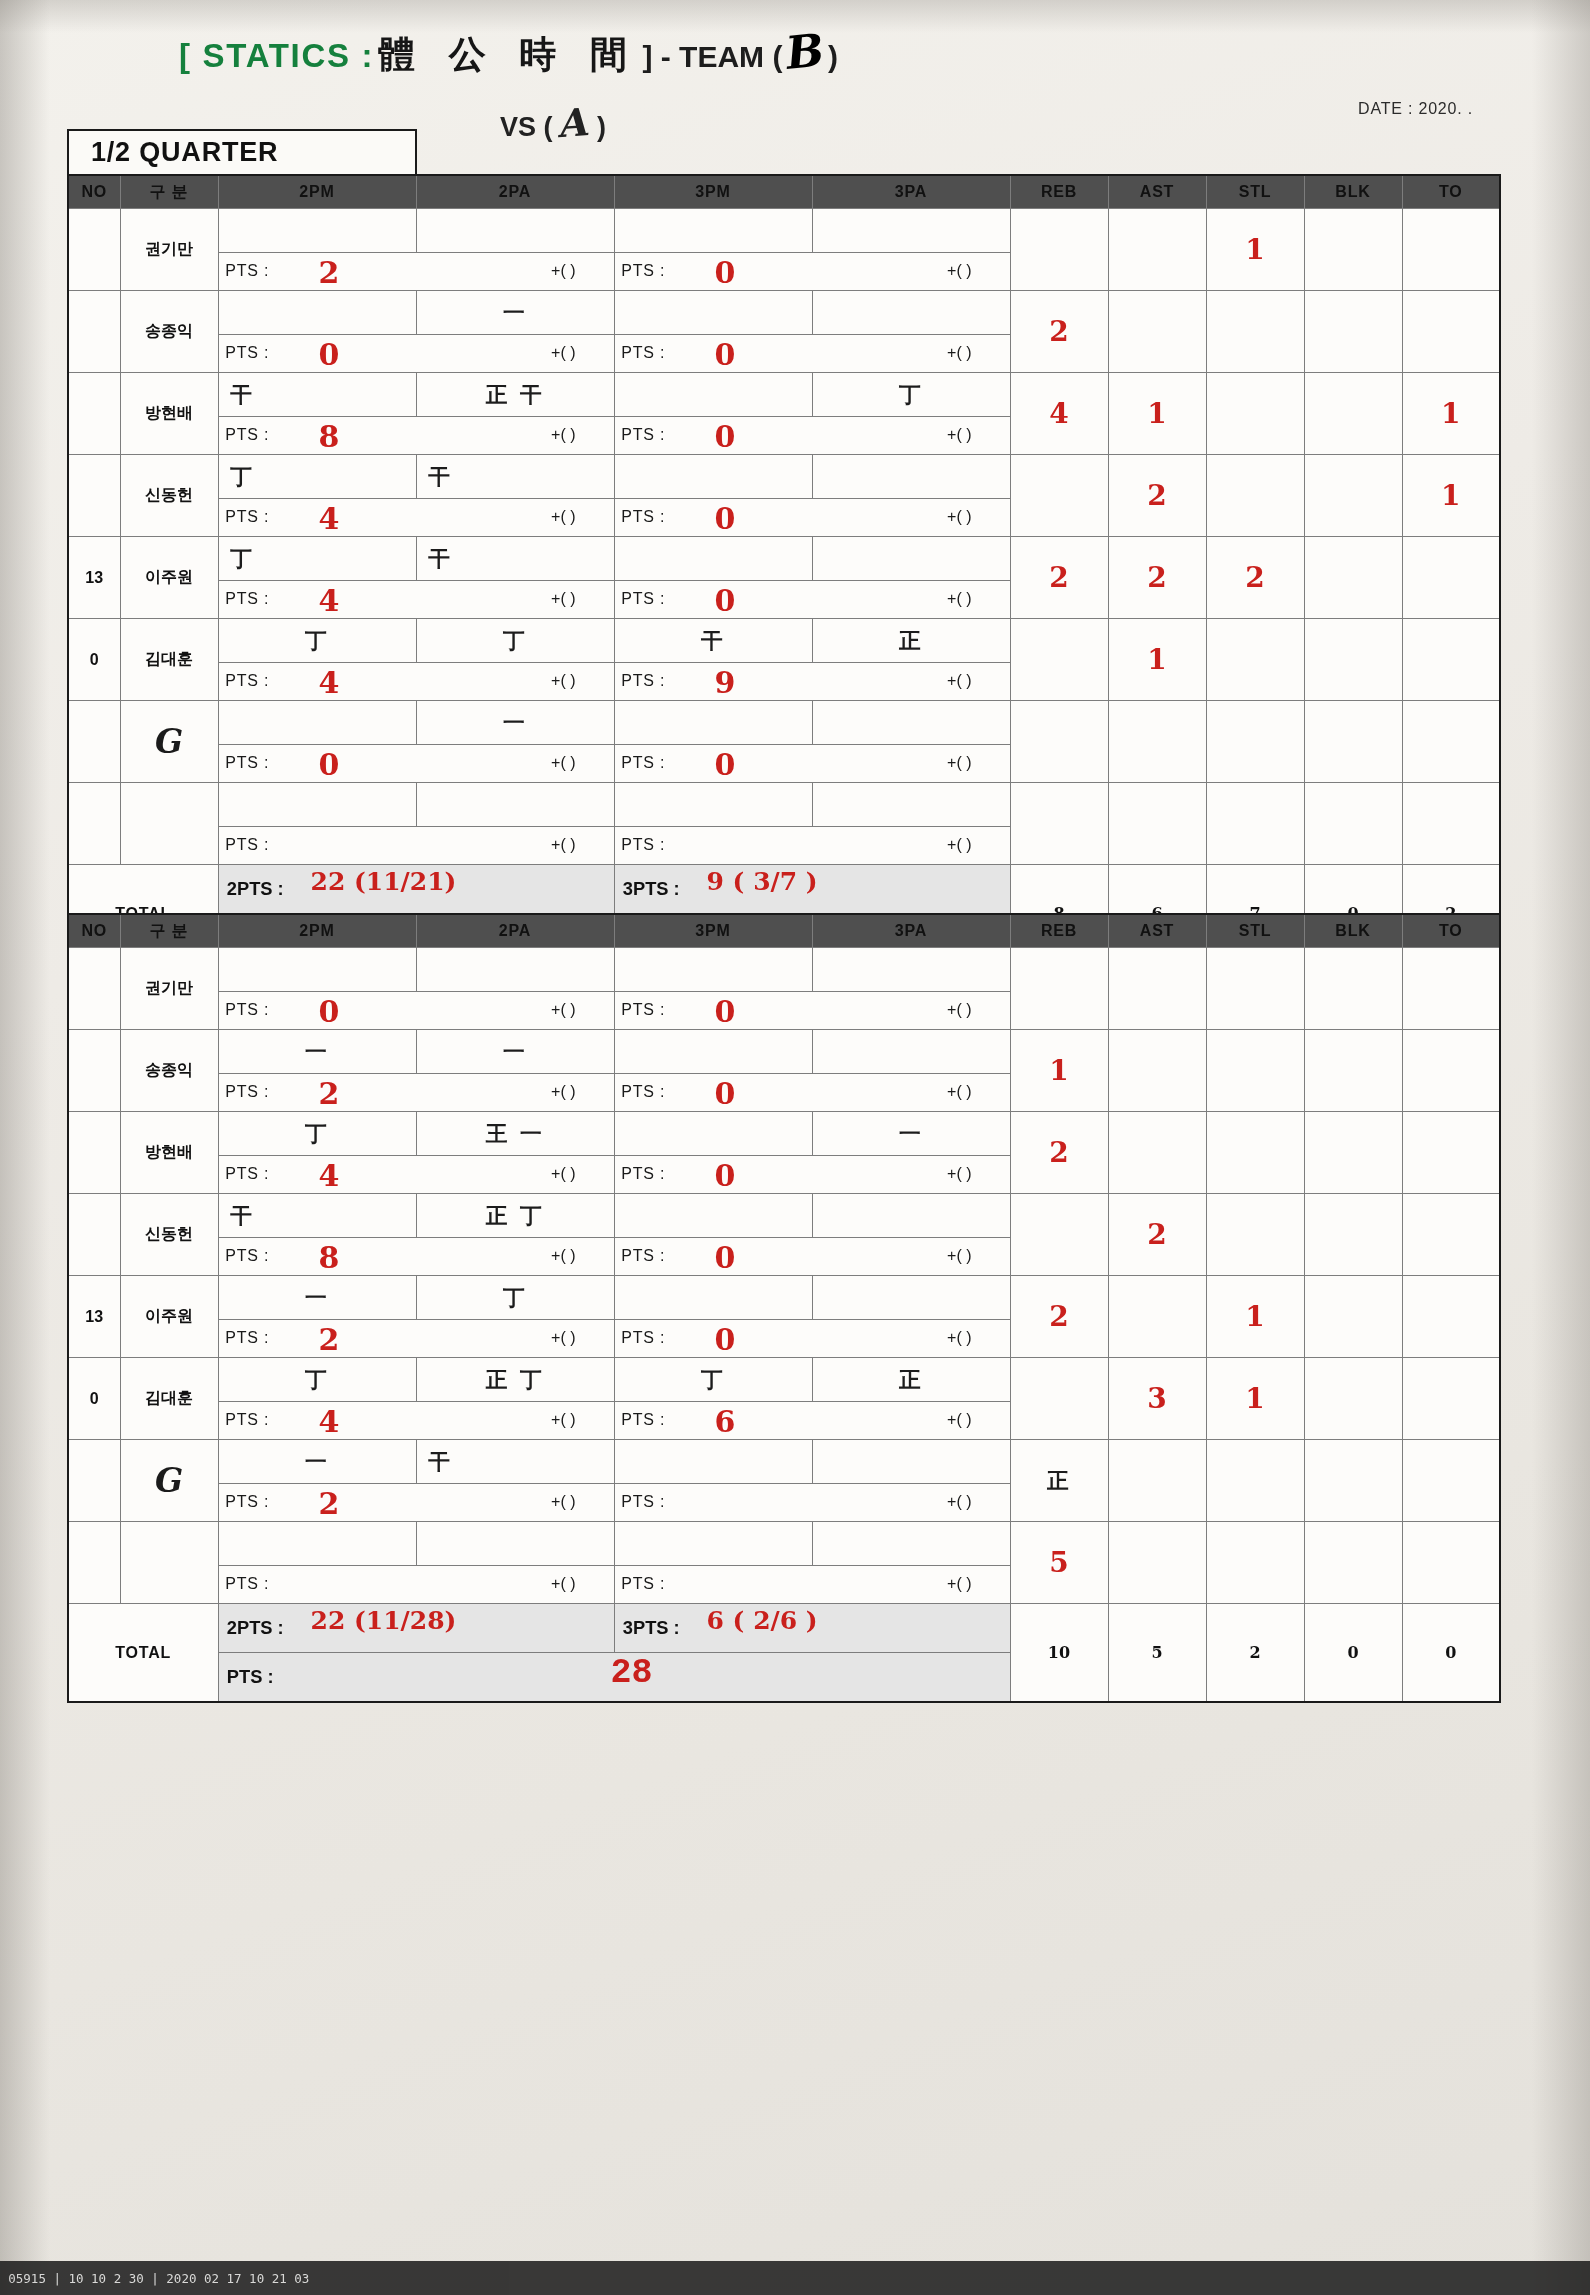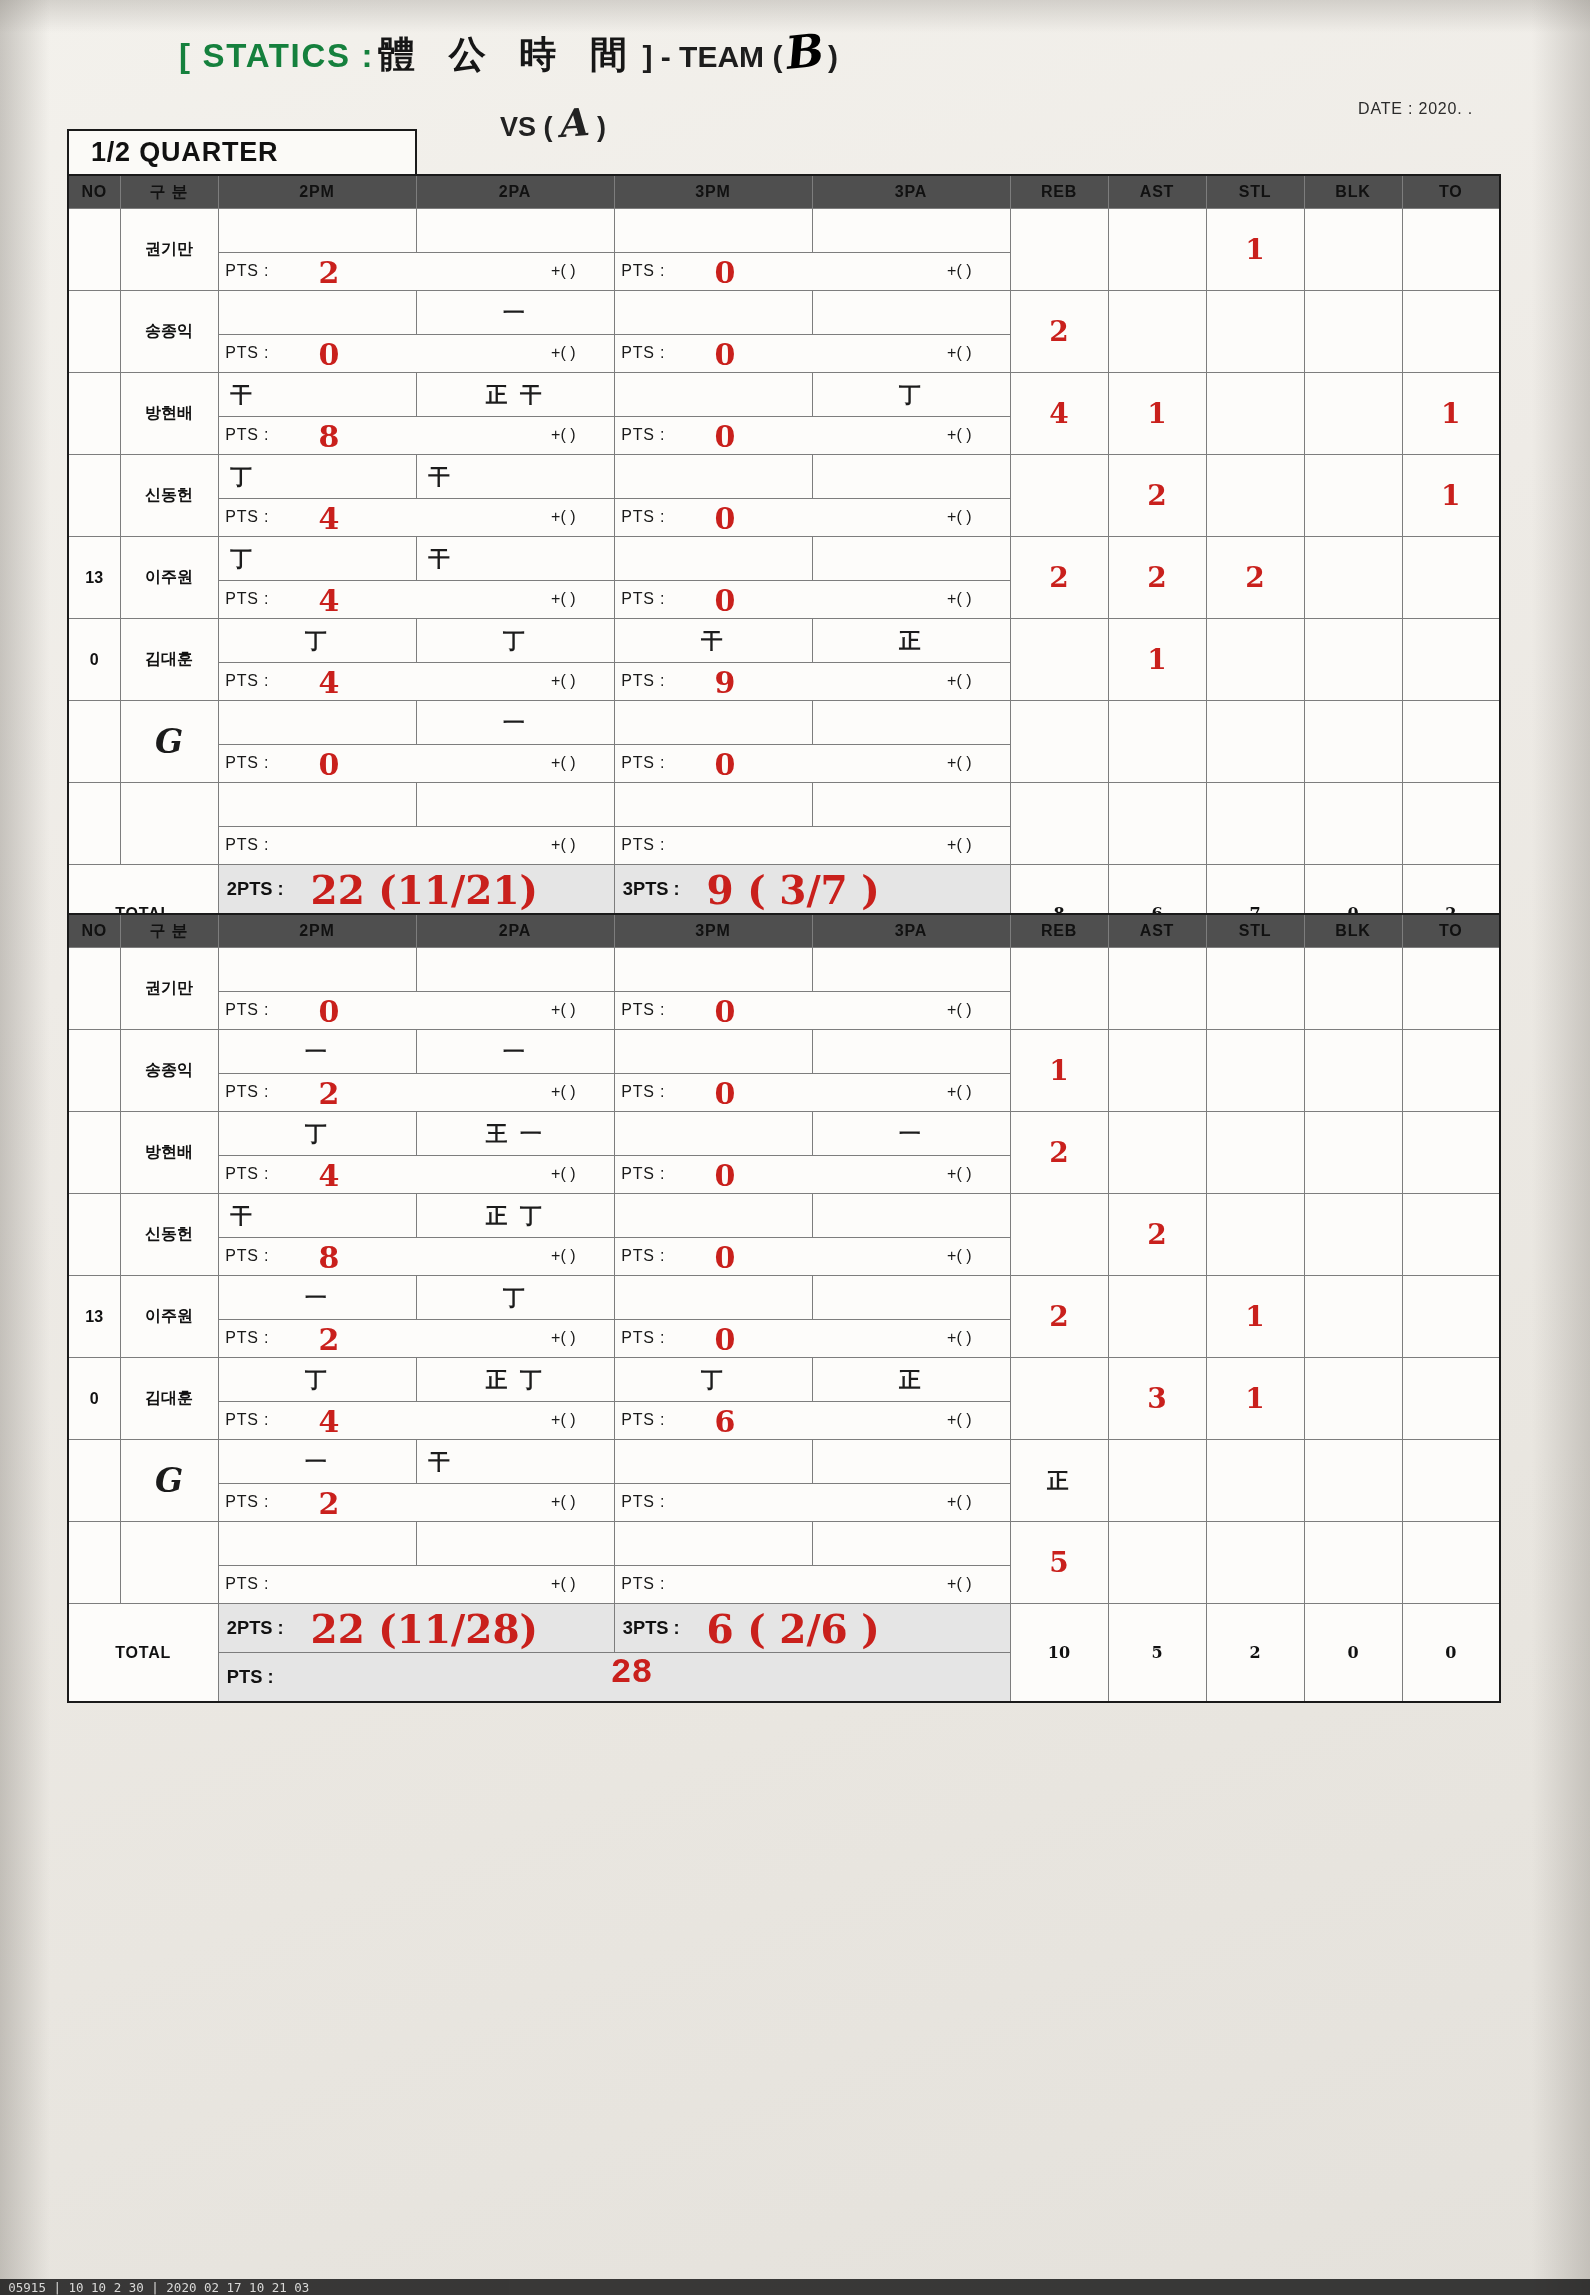--- a/index.html
+++ b/index.html
@@ -138,37 +138,37 @@
   
   .thickline td{border-top:6.7px solid #141414;}
   td.totlabel{
     background:#fdfcfa;font-size:20px;font-weight:bold;letter-spacing:0.8px;border-radius:17px;
   }
   td.tot2pts,td.tot3pts{
     text-align:left;position:relative;height:48px;background:#e5e5e5;
   }
   .totlab{position:absolute;left:8.3px;top:13.3px;font-size:18.3px;font-weight:bold;color:#111;}
   .totvalwide{
-    position:absolute;left:92px;top:1.7px;font-size:39px;
+    position:absolute;left:92px;top:1.7px;font-size:25px;
     color:#c9201c;font-family:"DejaVu Serif",serif;font-weight:bold;white-space:nowrap;
   }
   .ptsbig{
     position:absolute;left:392px;top:0px;font-size:35px;
     color:#c9201c;font-family:Liberation Mono, monospace;font-weight:bold;
   }
   td.totstat{
     background:#fdfcfa;font-size:32px;color:#c9201c;
     font-family:"DejaVu Serif",serif;font-weight:bold;height:97px;
   }
   .gletter{
     font-family:"DejaVu Serif",serif;font-size:33px;font-weight:bold;color:#1b1b1b;
     font-style:italic;
   }
   .footer-strip{
-    position:absolute;left:0;bottom:0;width:1590px;height:16px;
+    position:absolute;left:0;bottom:0;width:1590px;height:34px;
     background:#1a1a1a;color:#d8d8d8;font-size:12.5px;
     font-family:"DejaVu Sans Mono",monospace;
     display:flex;align-items:center;padding-left:8.3px;box-sizing:border-box;
     opacity:.85;
   }
 </style>
 </head>
 <body>
 
 <div class="sheet"></div>

